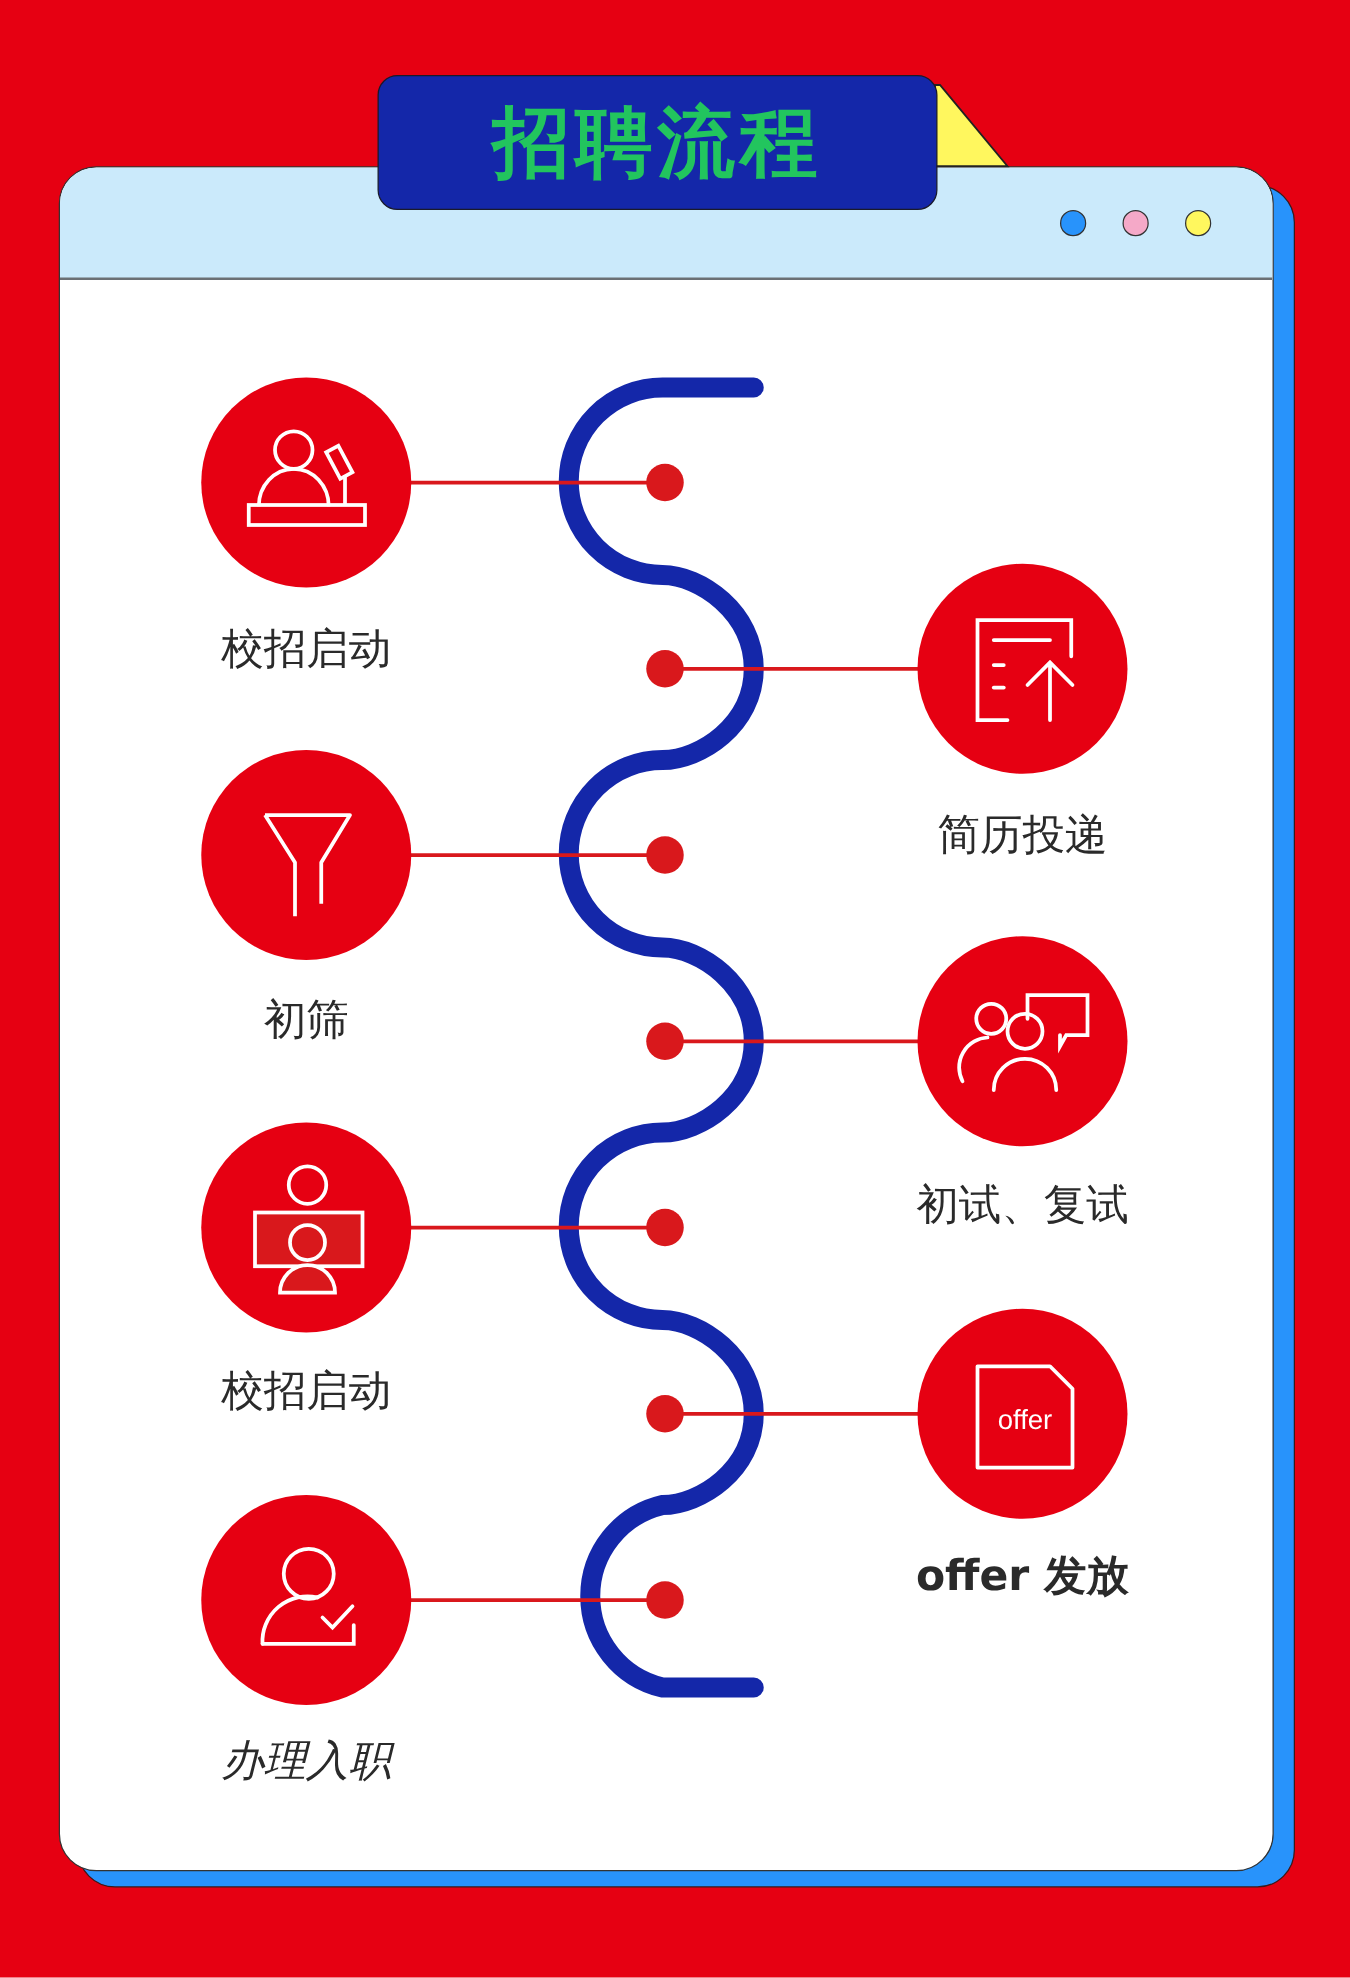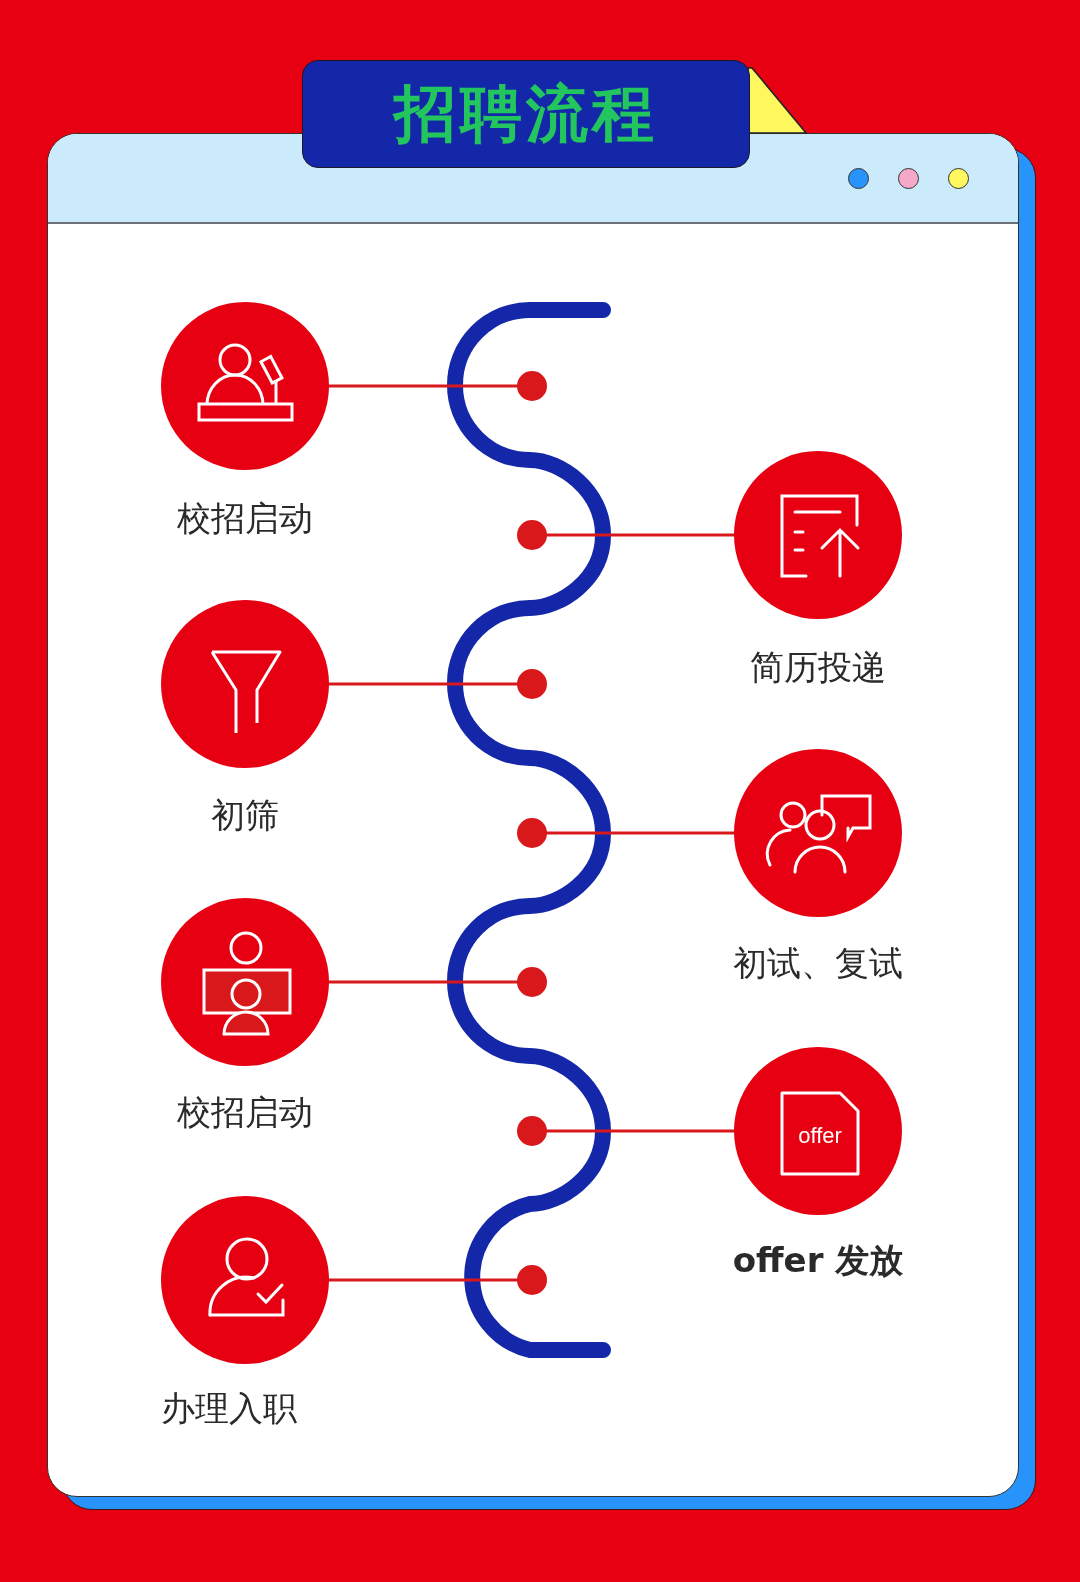--- a/index.html
+++ b/index.html
@@ -124,13 +124,13 @@
 <div class="title-box">
   <span class="title-text">招聘流程</span>
 </div>
 
 <div class="label" style="left:125px;top:496px;">校招启动</div>
 <div class="label" style="left:698px;top:645px;font-family:Liberation Mono, monospace;">简历投递</div>
 <div class="label" style="left:125px;top:793px;font-family:Liberation Serif, serif;">初筛</div>
 <div class="label" style="left:698px;top:941px;">初试、复试</div>
 <div class="label" style="left:125px;top:1090px;">校招启动</div>
 <div class="label" style="left:698px;top:1238px;font-weight:bold;">offer 发放</div>
-<div class="label" style="left:109px;top:1386px;">办理入职</div>
+<div class="label" style="left:125px;top:1386px;font-style:italic;">办理入职</div>
 
 </body></html>

